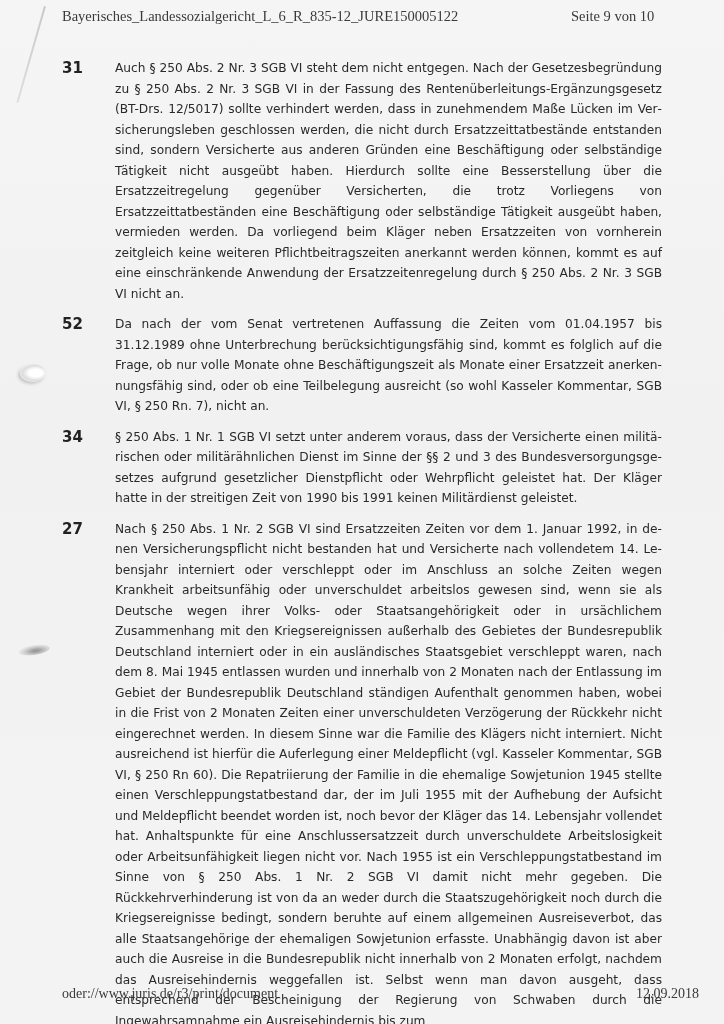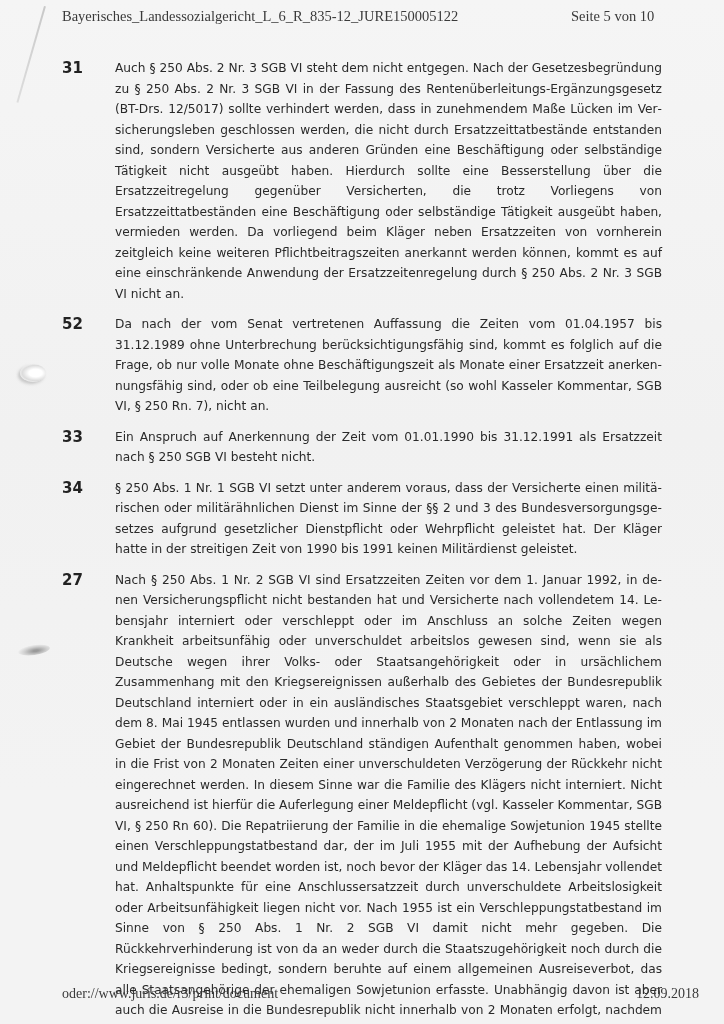--- a/index.html
+++ b/index.html
@@ -113,35 +113,31 @@
 <body>
 
 <div class="page">
 
   <div class="fold-line"></div>
   <div class="scan-mark mark-1"></div>
   <div class="scan-mark mark-2"></div>
 
   <div class="header">
     <span class="doc-id">Bayerisches_Landessozialgericht_L_6_R_835-12_JURE150005122</span>
-    <span class="page-no">Seite 5 von 10</span>
+    <span class="page-no">Seite 9 von 10</span>
   </div>
 
   <div class="content">
     <div class="para">
       <span class="num">31</span>
       <span class="text">Auch § 250 Abs. 2 Nr. 3 SGB VI steht dem nicht entgegen. Nach der Gesetzesbegründung zu § 250 Abs. 2 Nr. 3 SGB VI in der Fassung des Rentenüberleitungs-Ergänzungsgesetz (BT-Drs. 12/5017) sollte verhindert werden, dass in zunehmendem Maße Lücken im Ver­sicherungsleben geschlossen werden, die nicht durch Ersatzzeittatbestände entstanden sind, sondern Versicherte aus anderen Gründen eine Beschäftigung oder selbständige Tä­tigkeit nicht ausgeübt haben. Hierdurch sollte eine Besserstellung über die Ersatzzeitrege­lung gegenüber Versicherten, die trotz Vorliegens von Ersatzzeittatbeständen eine Be­schäftigung oder selbständige Tätigkeit ausgeübt haben, vermieden werden. Da vorlie­gend beim Kläger neben Ersatzzeiten von vornherein zeitgleich keine weiteren Pflichtbei­tragszeiten anerkannt werden können, kommt es auf eine einschränkende Anwendung der Ersatzzeitenregelung durch § 250 Abs. 2 Nr. 3 SGB VI nicht an.</span>
     </div>
     <div class="para">
       <span class="num">52</span>
       <span class="text">Da nach der vom Senat vertretenen Auffassung die Zeiten vom 01.04.1957 bis 31.12.1989 ohne Unterbrechung berücksichtigungsfähig sind, kommt es folglich auf die Frage, ob nur volle Monate ohne Beschäftigungszeit als Monate einer Ersatzzeit anerken­nungsfähig sind, oder ob eine Teilbelegung ausreicht (so wohl Kasseler Kommentar, SGB VI, § 250 Rn. 7), nicht an.</span>
-    </div>
-    <div class="para">
-      <span class="num">33</span>
-      <span class="text">Ein Anspruch auf Anerkennung der Zeit vom 01.01.1990 bis 31.12.1991 als Ersatzzeit nach § 250 SGB VI besteht nicht.</span>
     </div>
     <div class="para">
       <span class="num">34</span>
       <span class="text">§ 250 Abs. 1 Nr. 1 SGB VI setzt unter anderem voraus, dass der Versicherte einen militä­rischen oder militärähnlichen Dienst im Sinne der §§ 2 und 3 des Bundesversorgungsge­setzes aufgrund gesetzlicher Dienstpflicht oder Wehrpflicht geleistet hat. Der Kläger hatte in der streitigen Zeit von 1990 bis 1991 keinen Militärdienst geleistet.</span>
     </div>
     <div class="para">
       <span class="num">27</span>
       <span class="text">Nach § 250 Abs. 1 Nr. 2 SGB VI sind Ersatzzeiten Zeiten vor dem 1. Januar 1992, in de­nen Versicherungspflicht nicht bestanden hat und Versicherte nach vollendetem 14. Le­bensjahr interniert oder verschleppt oder im Anschluss an solche Zeiten wegen Krankheit arbeitsunfähig oder unverschuldet arbeitslos gewesen sind, wenn sie als Deutsche wegen ihrer Volks- oder Staatsangehörigkeit oder in ursächlichem Zusammenhang mit den Kriegsereignissen außerhalb des Gebietes der Bundesrepublik Deutschland interniert oder in ein ausländisches Staatsgebiet verschleppt waren, nach dem 8. Mai 1945 entlassen wurden und innerhalb von 2 Monaten nach der Entlassung im Gebiet der Bundesrepublik Deutschland ständigen Aufenthalt genommen haben, wobei in die Frist von 2 Monaten Zeiten einer unverschuldeten Verzögerung der Rückkehr nicht eingerechnet werden. In diesem Sinne war die Familie des Klägers nicht interniert. Nicht ausreichend ist hierfür die Auferlegung einer Meldepflicht (vgl. Kasseler Kommentar, SGB VI, § 250 Rn 60). Die Re­patriierung der Familie in die ehemalige Sowjetunion 1945 stellte einen Verschlep­pungstatbestand dar, der im Juli 1955 mit der Aufhebung der Aufsicht und Meldepflicht beendet worden ist, noch bevor der Kläger das 14. Lebensjahr vollendet hat. Anhalts­punkte für eine Anschlussersatzzeit durch unverschuldete Arbeitslosigkeit oder Arbeitsun­fähigkeit liegen nicht vor. Nach 1955 ist ein Verschleppungstatbestand im Sinne von § 250 Abs. 1 Nr. 2 SGB VI damit nicht mehr gegeben. Die Rückkehrverhinderung ist von da an weder durch die Staatszugehörigkeit noch durch die Kriegsereignisse bedingt, son­dern beruhte auf einem allgemeinen Ausreiseverbot, das alle Staatsangehörige der ehe­maligen Sowjetunion erfasste. Unabhängig davon ist aber auch die Ausreise in die Bun­desrepublik nicht innerhalb von 2 Monaten erfolgt, nachdem das Ausreisehindernis weg­gefallen ist. Selbst wenn man davon ausgeht, dass entsprechend der Bescheinigung der Regierung von Schwaben durch die Ingewahrsamnahme ein Ausreisehindernis bis zum</span>
     </div>
   </div>

